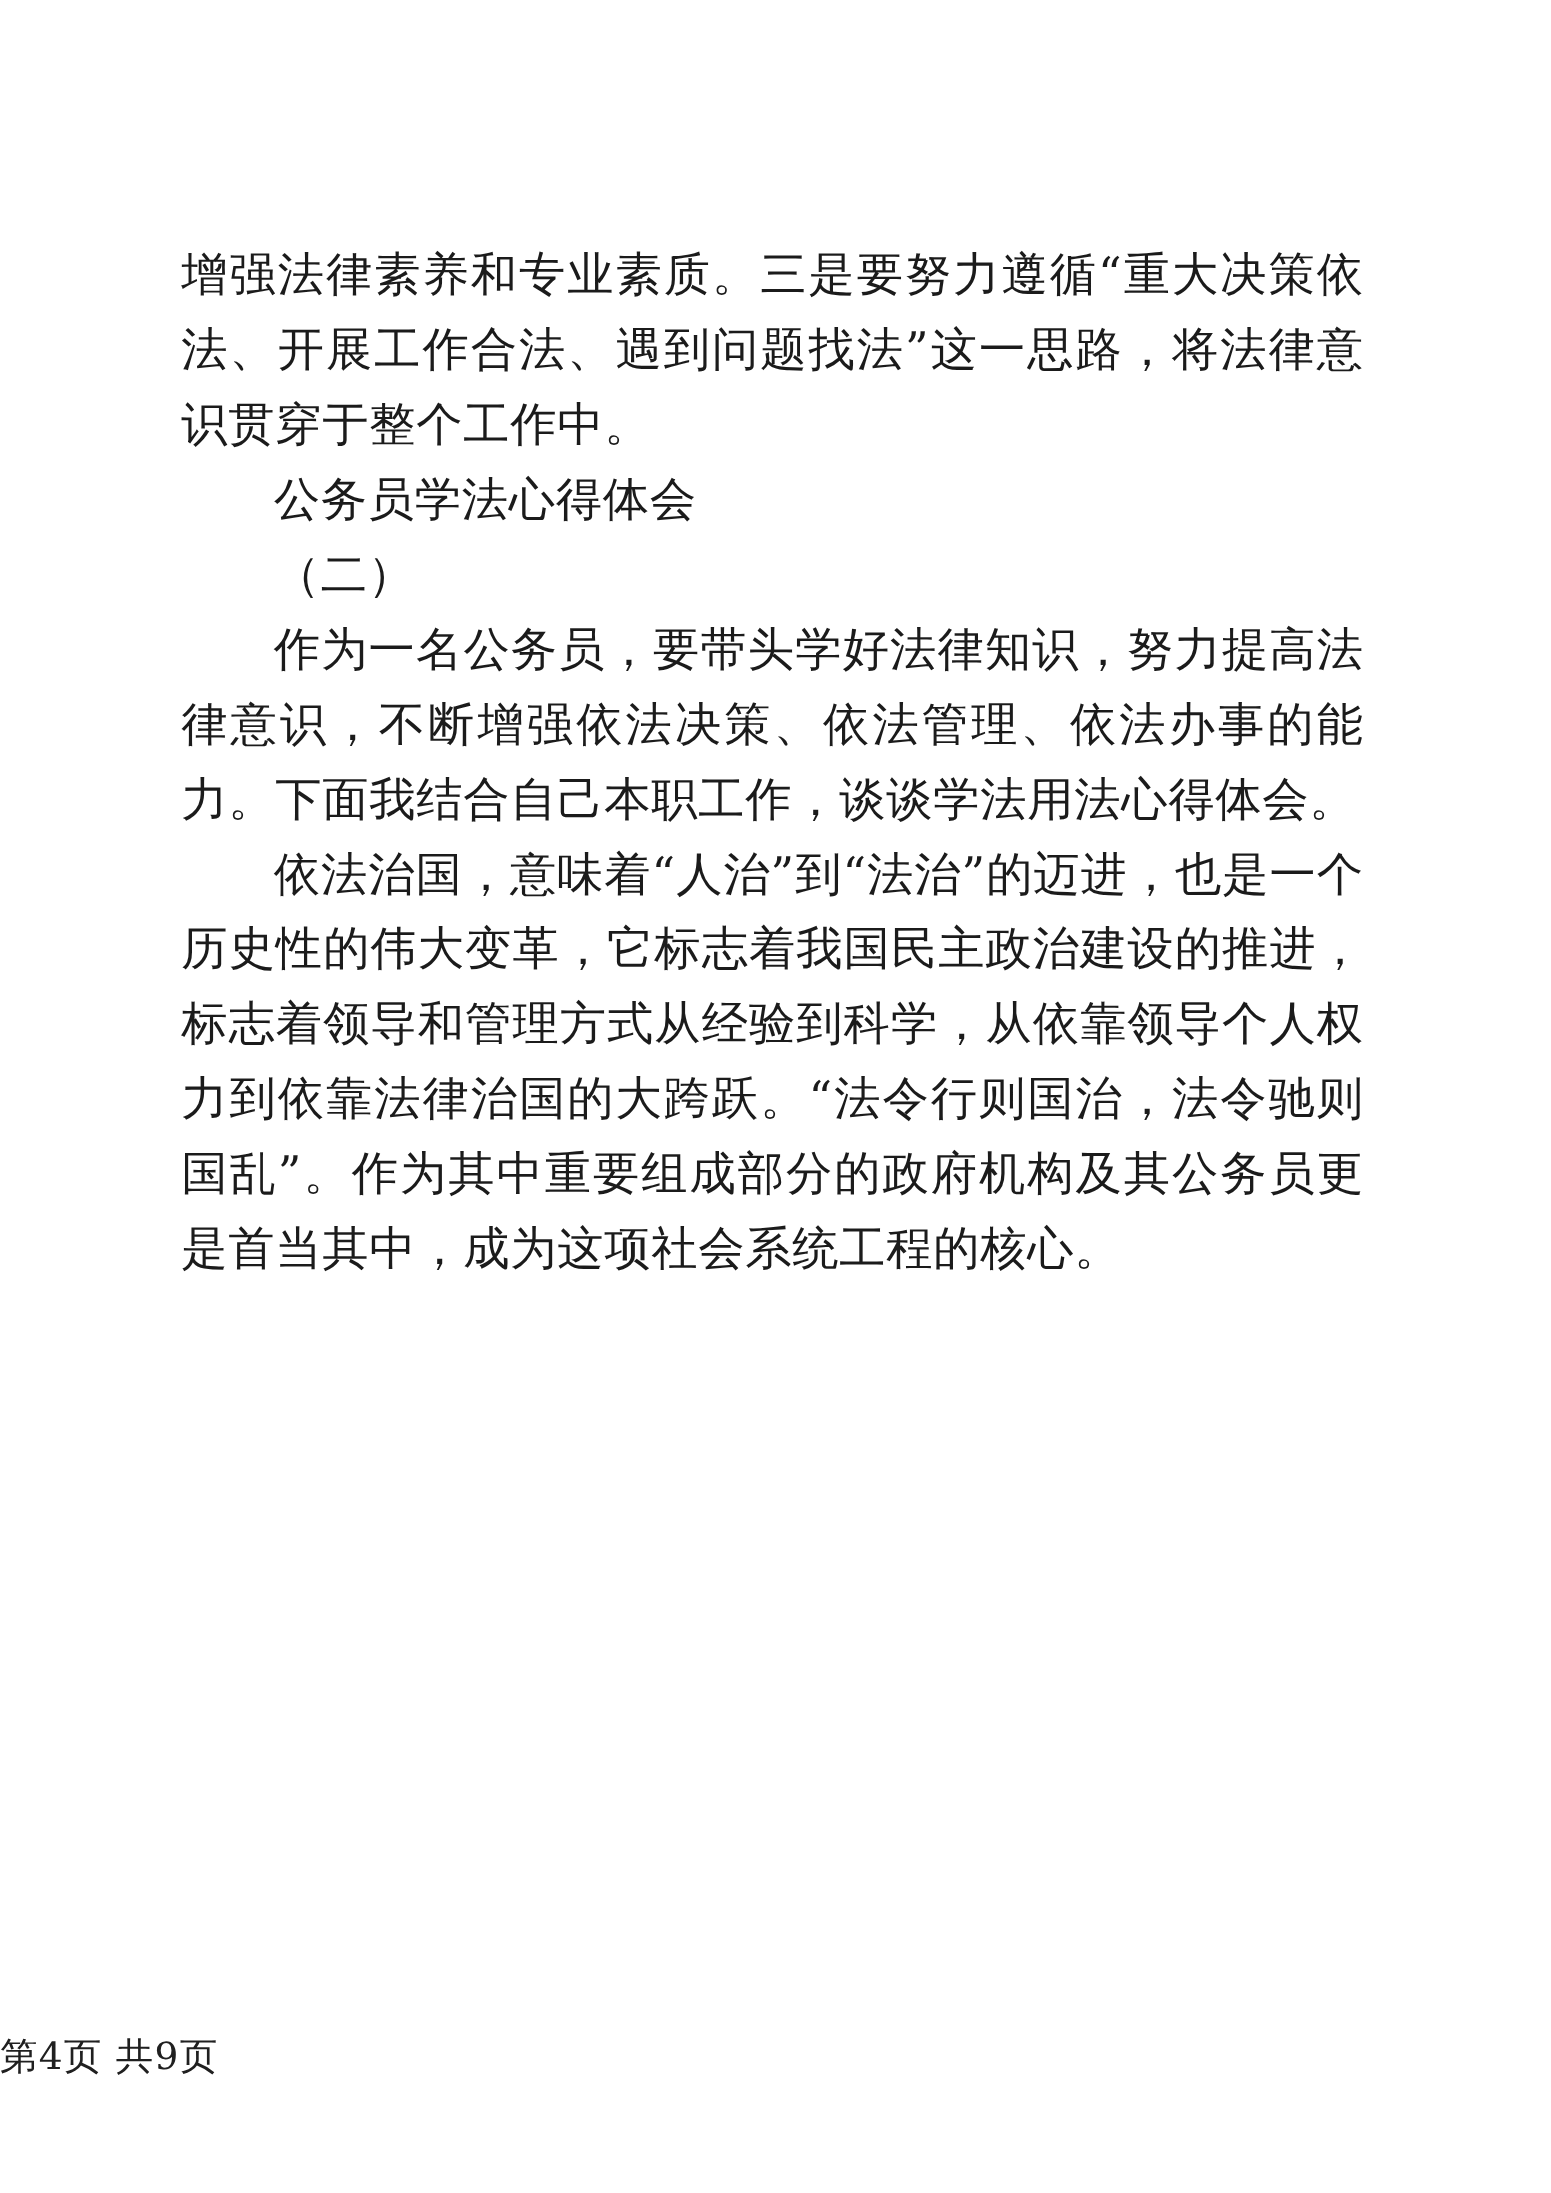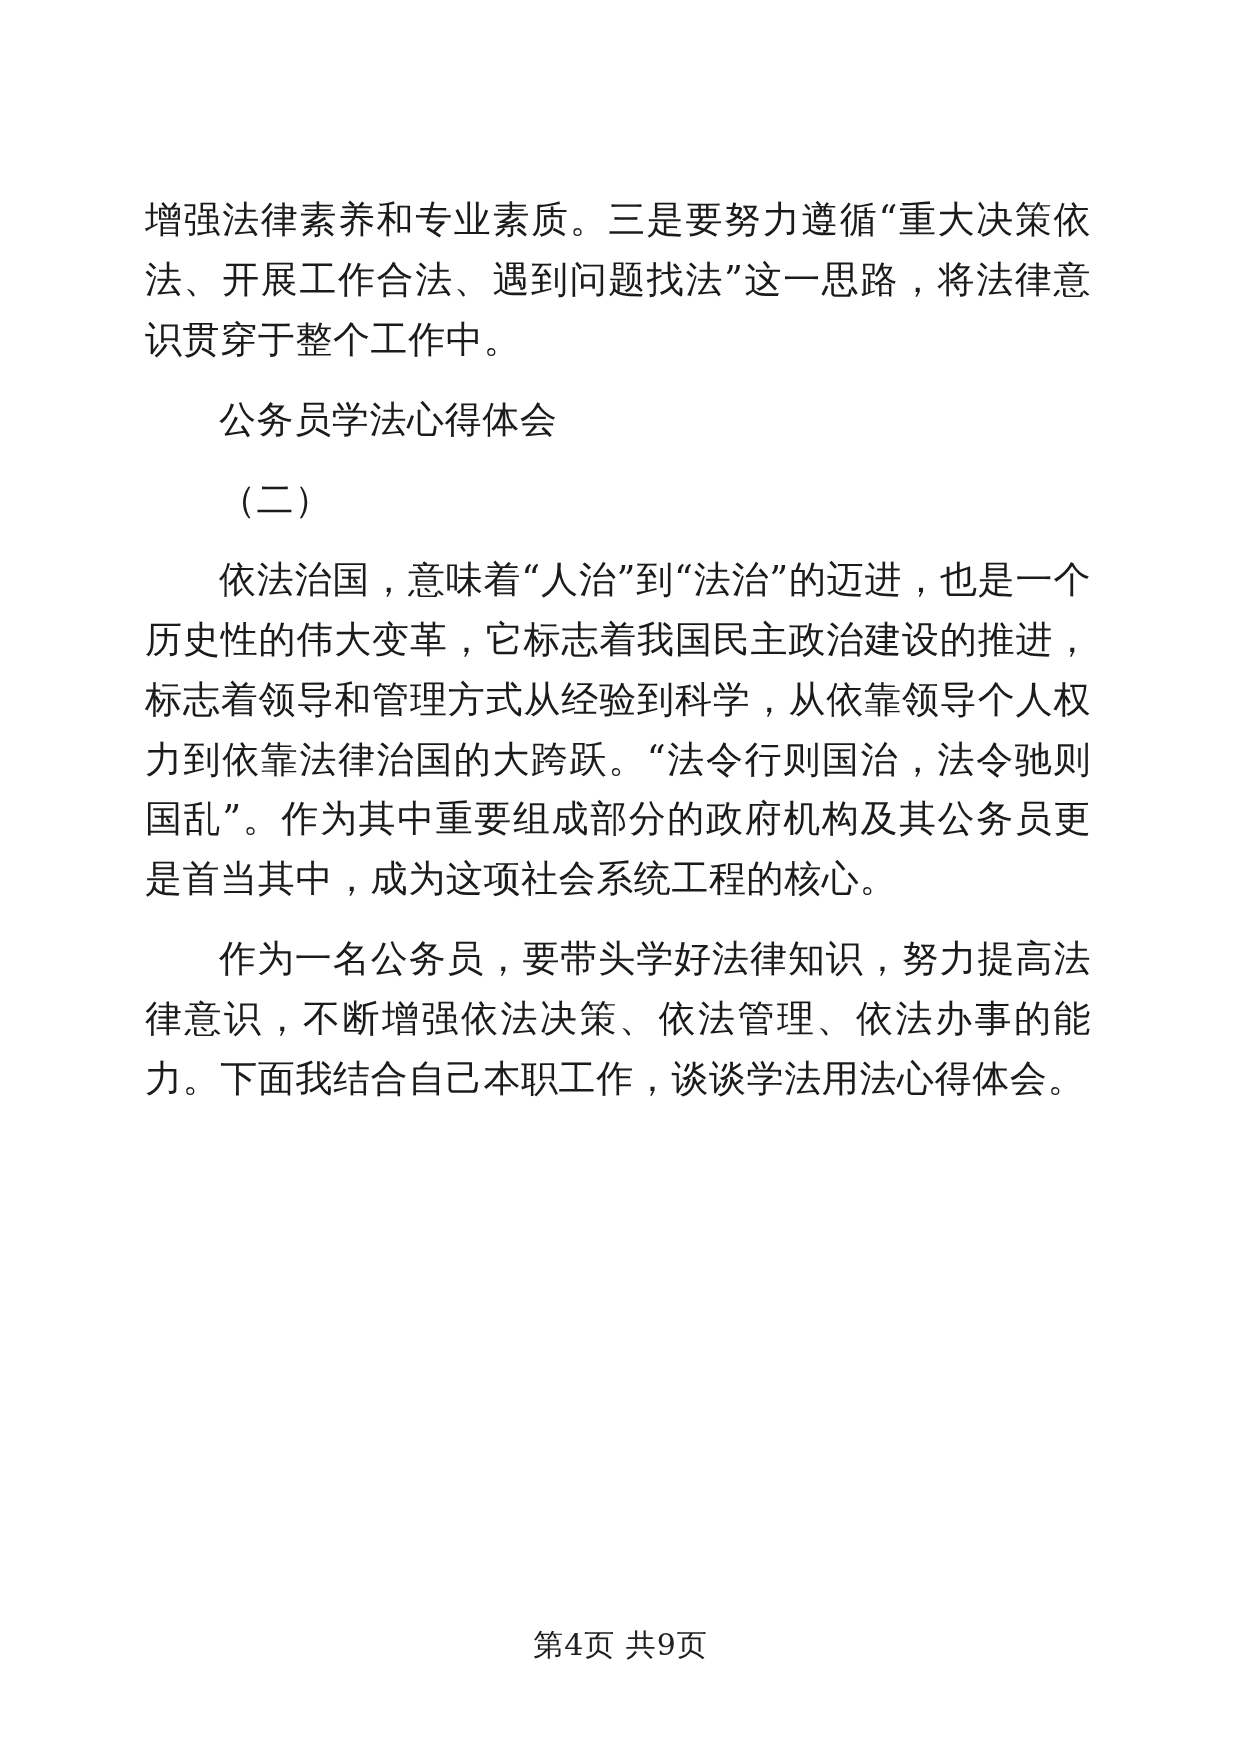--- a/index.html
+++ b/index.html
@@ -31,42 +31,40 @@
     text-align: justify;
     text-justify: inter-ideograph;
     color: #1b1b1b;
   }
   .para {
     margin: 0 0 0 0;
     text-indent: 0;
   }
   .para.indent {
     text-indent: 2em;
-    margin-top: 20px;
   }
   .footer {
     position: absolute;
     left: 0;
     right: 0;
     bottom: 88px;
-    text-align: center;
     font-size: 30px;
     letter-spacing: 1px;
     color: #202020;
   }
   .footer span { display: inline-block; }
 </style>
 </head>
 <body>
 
 <div class="page">
   <div class="doc-body">
     <p class="para">增强法律素养和专业素质。三是要努力遵循“重大决策依法、开展工作合法、遇到问题找法”这一思路，将法律意识贯穿于整个工作中。</p>
     <p class="para indent">公务员学法心得体会</p>
     <p class="para indent">（二）</p>
+    <p class="para indent">作为一名公务员，要带头学好法律知识，努力提高法律意识，不断增强依法决策、依法管理、依法办事的能力。下面我结合自己本职工作，谈谈学法用法心得体会。</p>
     <p class="para indent">依法治国，意味着“人治”到“法治”的迈进，也是一个历史性的伟大变革，它标志着我国民主政治建设的推进，标志着领导和管理方式从经验到科学，从依靠领导个人权力到依靠法律治国的大跨跃。“法令行则国治，法令驰则国乱”。作为其中重要组成部分的政府机构及其公务员更是首当其中，成为这项社会系统工程的核心。</p>
-    <p class="para indent">作为一名公务员，要带头学好法律知识，努力提高法律意识，不断增强依法决策、依法管理、依法办事的能力。下面我结合自己本职工作，谈谈学法用法心得体会。</p>
   </div>
 </div>
 
 <div class="footer">
   <span>第4页 共9页</span>
 </div>
 
 </body></html>

